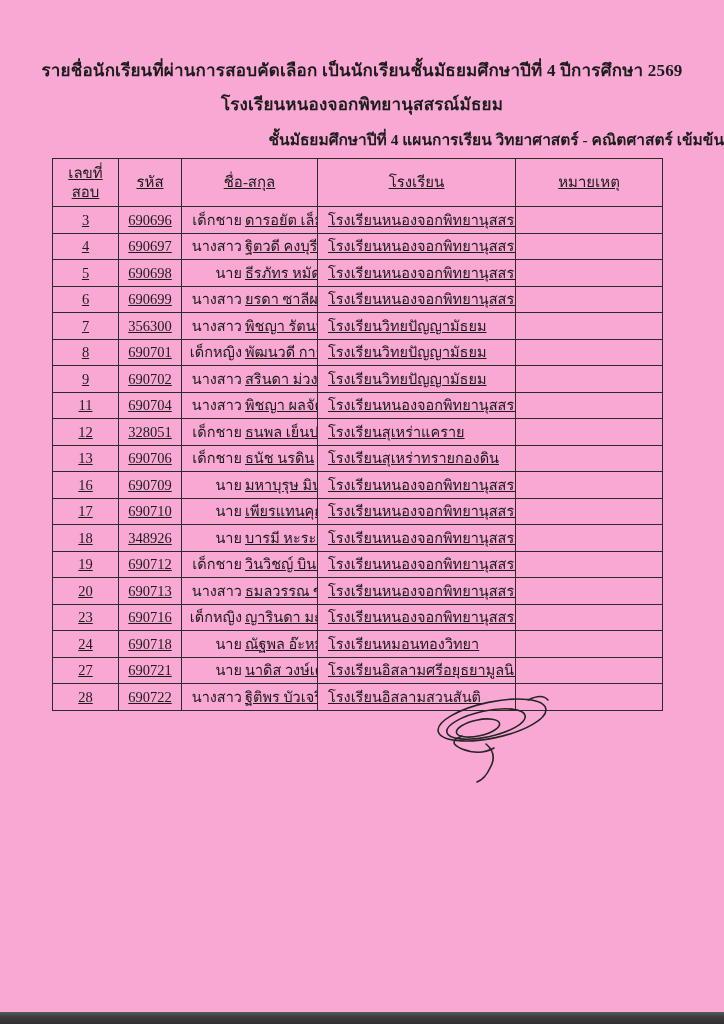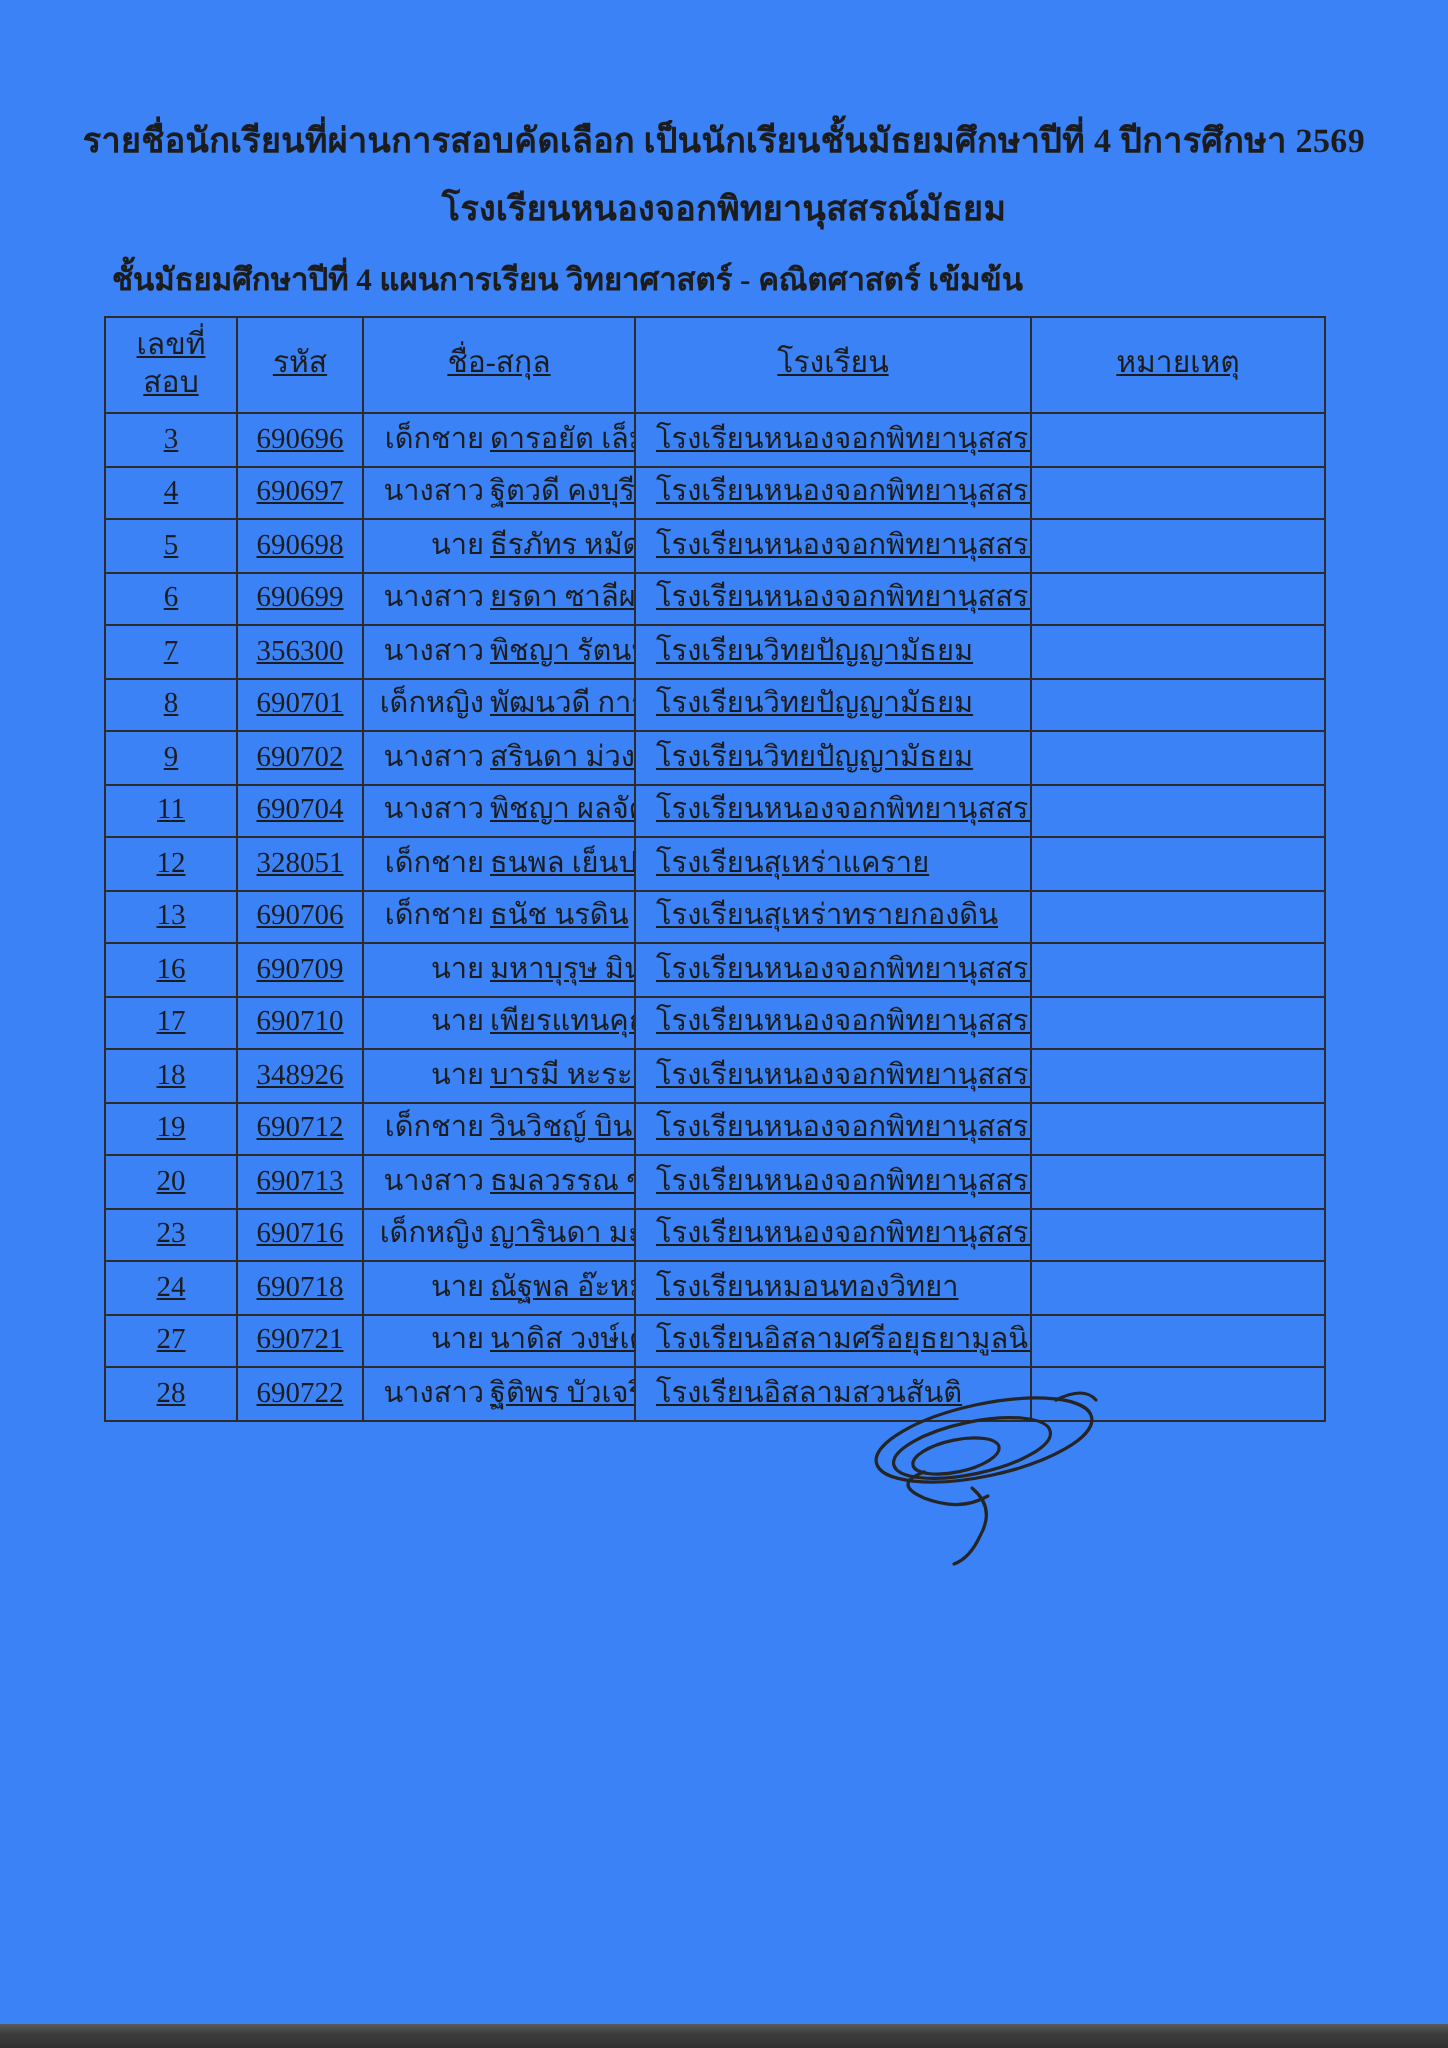--- a/index.html
+++ b/index.html
@@ -4,39 +4,39 @@
 <style>
   * { margin: 0; padding: 0; box-sizing: border-box; }
   html, body { background: #e8e8e8; }
   body { font-family: "Liberation Serif", "DejaVu Serif", serif; }
 
   #page {
     position: relative;
     width: 724px;
     height: 1024px;
     margin: 0 auto;
-    background: #3b82f6;
+    background: #f9a8d4;
     color: #1c1c1c;
     overflow: hidden;
   }
 
   .doc-header { padding-top: 62px; text-align: center; }
   .title-line {
     font-size: 17px;
     font-weight: bold;
     line-height: 1;
     letter-spacing: 0.2px;
   }
   .title-main   { margin-bottom: 0; }
   .title-school { margin-top: 17px; }
   .title-room   { margin-top: 15px; }
 
   .plan-line {
     margin: 14px 0 6px 56px;
-    text-align: left;
+    text-align: right;
     font-size: 15.5px;
     font-weight: bold;
   }
 
   table.students {
     table-layout: fixed;
     border-collapse: collapse;
     margin-left: 52px;
     width: 610px;
     background: transparent;

